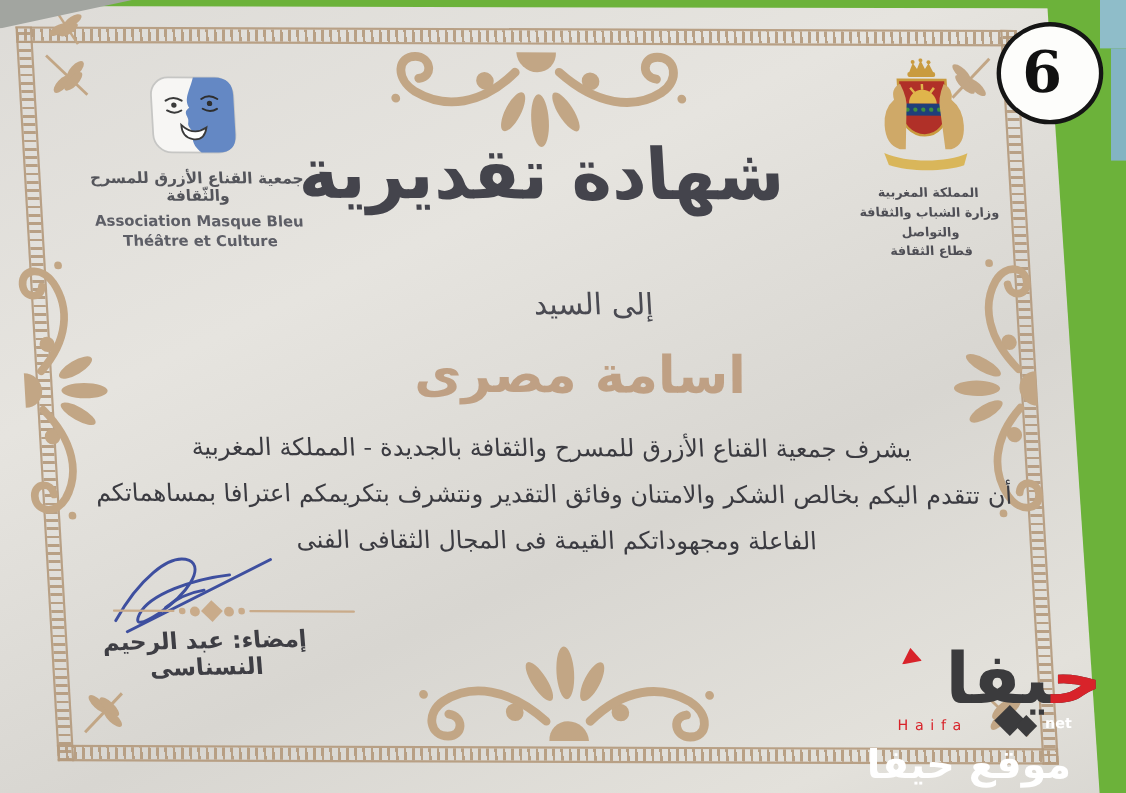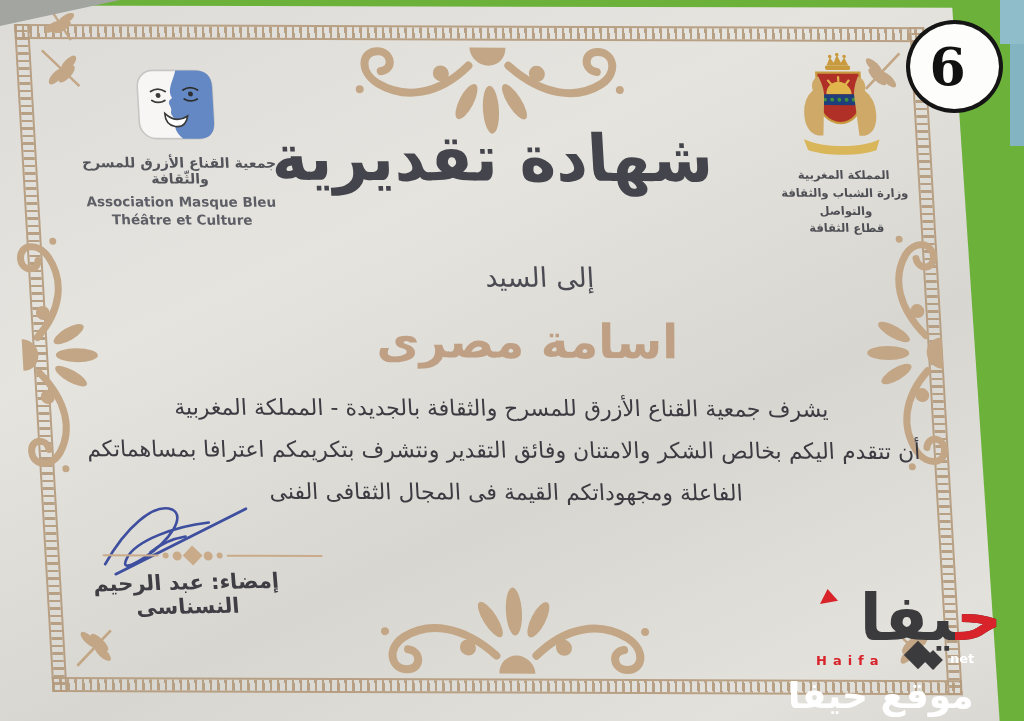--- a/index.html
+++ b/index.html
@@ -83,21 +83,21 @@
     padding-right:14px;z-index:10;}
   .badge span{font-family:"DejaVu Serif",serif;font-size:52px;font-weight:700;color:#111;}
 
   
   .haifa{position:absolute;right:6px;bottom:2px;width:228px;height:140px;z-index:11;}
   .hw{position:absolute;right:16px;top:4px;font-size:64px;font-weight:900;direction:rtl;line-height:1.1;margin-left:41px;}
   .hw.base{color:var(--dark);}
   .hw.redclip{color:var(--red);clip-path:inset(0 0 0 67%);}
   .htri{position:absolute;left:30px;top:10px;width:18px;height:15px;background:var(--red);
     clip-path:polygon(0 100%,42% 0,100% 78%);}
-  .hlatin{position:absolute;left:26px;top:74px;color:var(--red);font-size:13px;font-weight:700;letter-spacing:6px;}
+  .hlatin{position:absolute;left:26px;top:74px;color:var(--red);font-size:13px;font-weight:400;letter-spacing:6px;}
   .hdiam1{position:absolute;left:118px;top:66px;width:20px;height:20px;background:var(--dark);transform:rotate(45deg);}
   .hdiam2{position:absolute;left:136px;top:74px;width:14px;height:14px;background:var(--dark);transform:rotate(45deg);}
   .hnet{position:absolute;left:160px;top:72px;color:#fff;font-size:13px;font-weight:700;}
   .hsite{position:absolute;right:2px;top:96px;width:100%;text-align:left;direction:rtl;color:#fff;
     font-size:36px;font-weight:800;letter-spacing:1px;}
 </style>
 </head>
 <body>
 
 <svg width="0" height="0" style="position:absolute">

